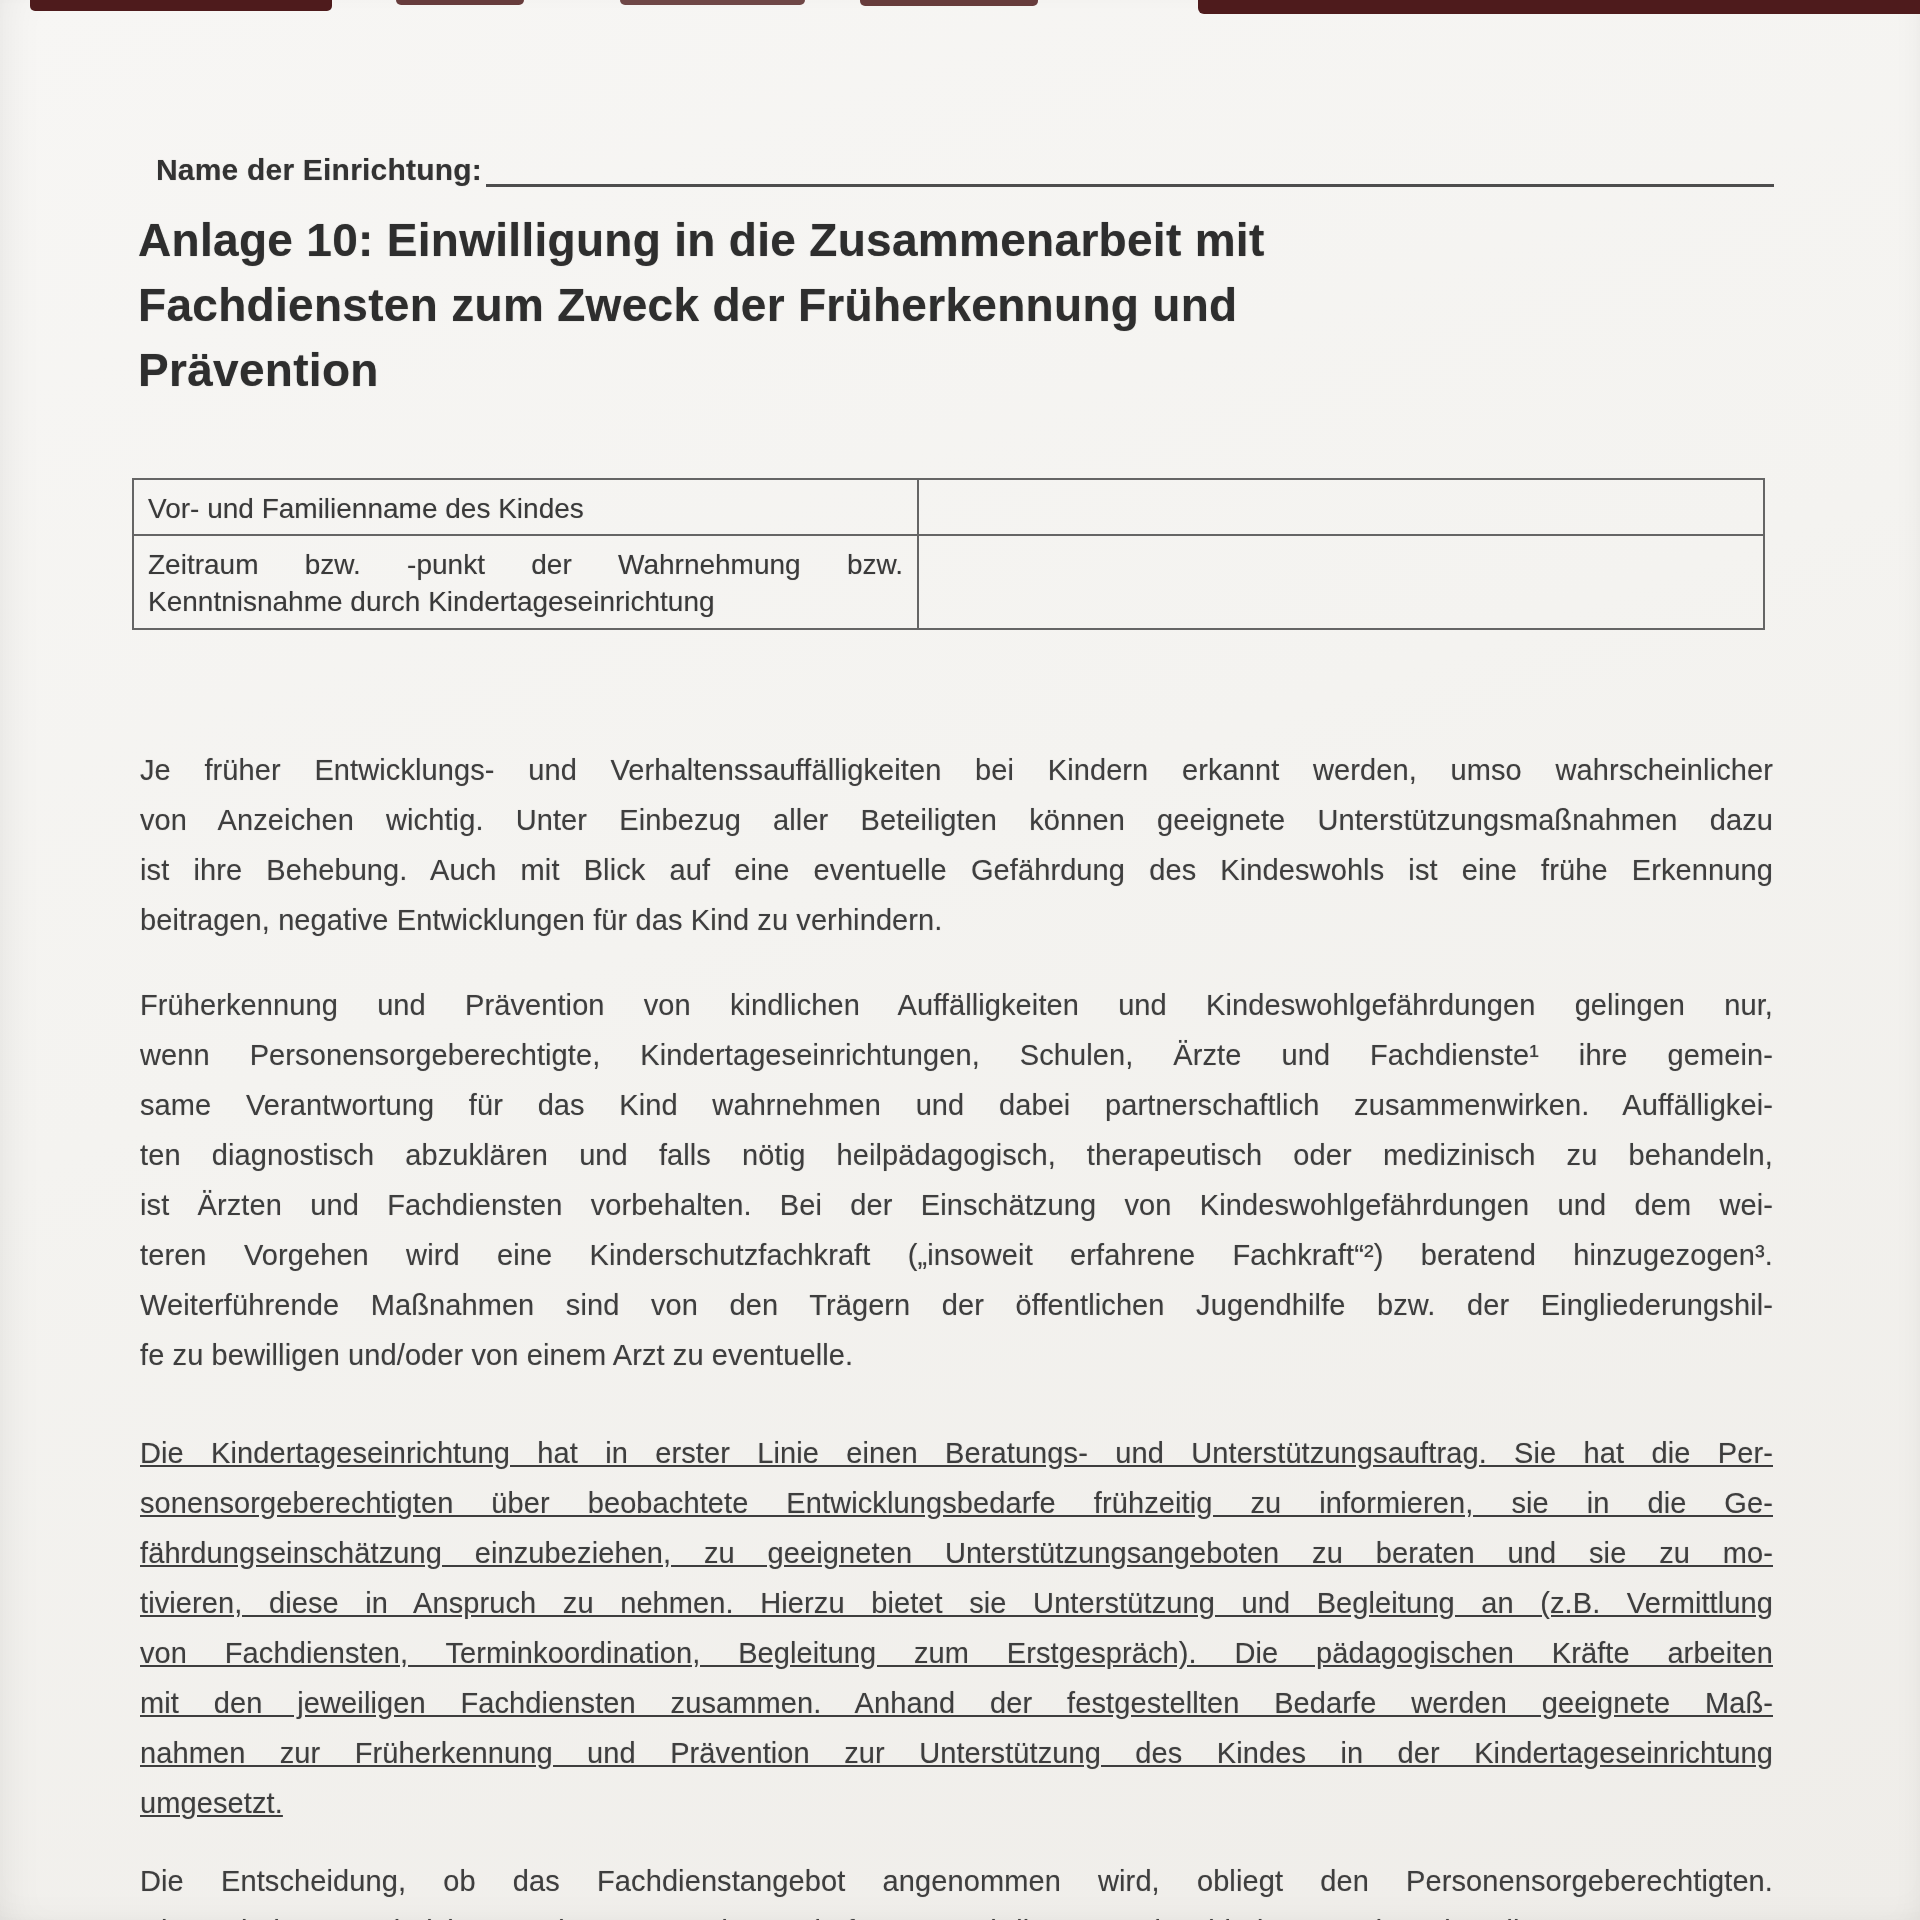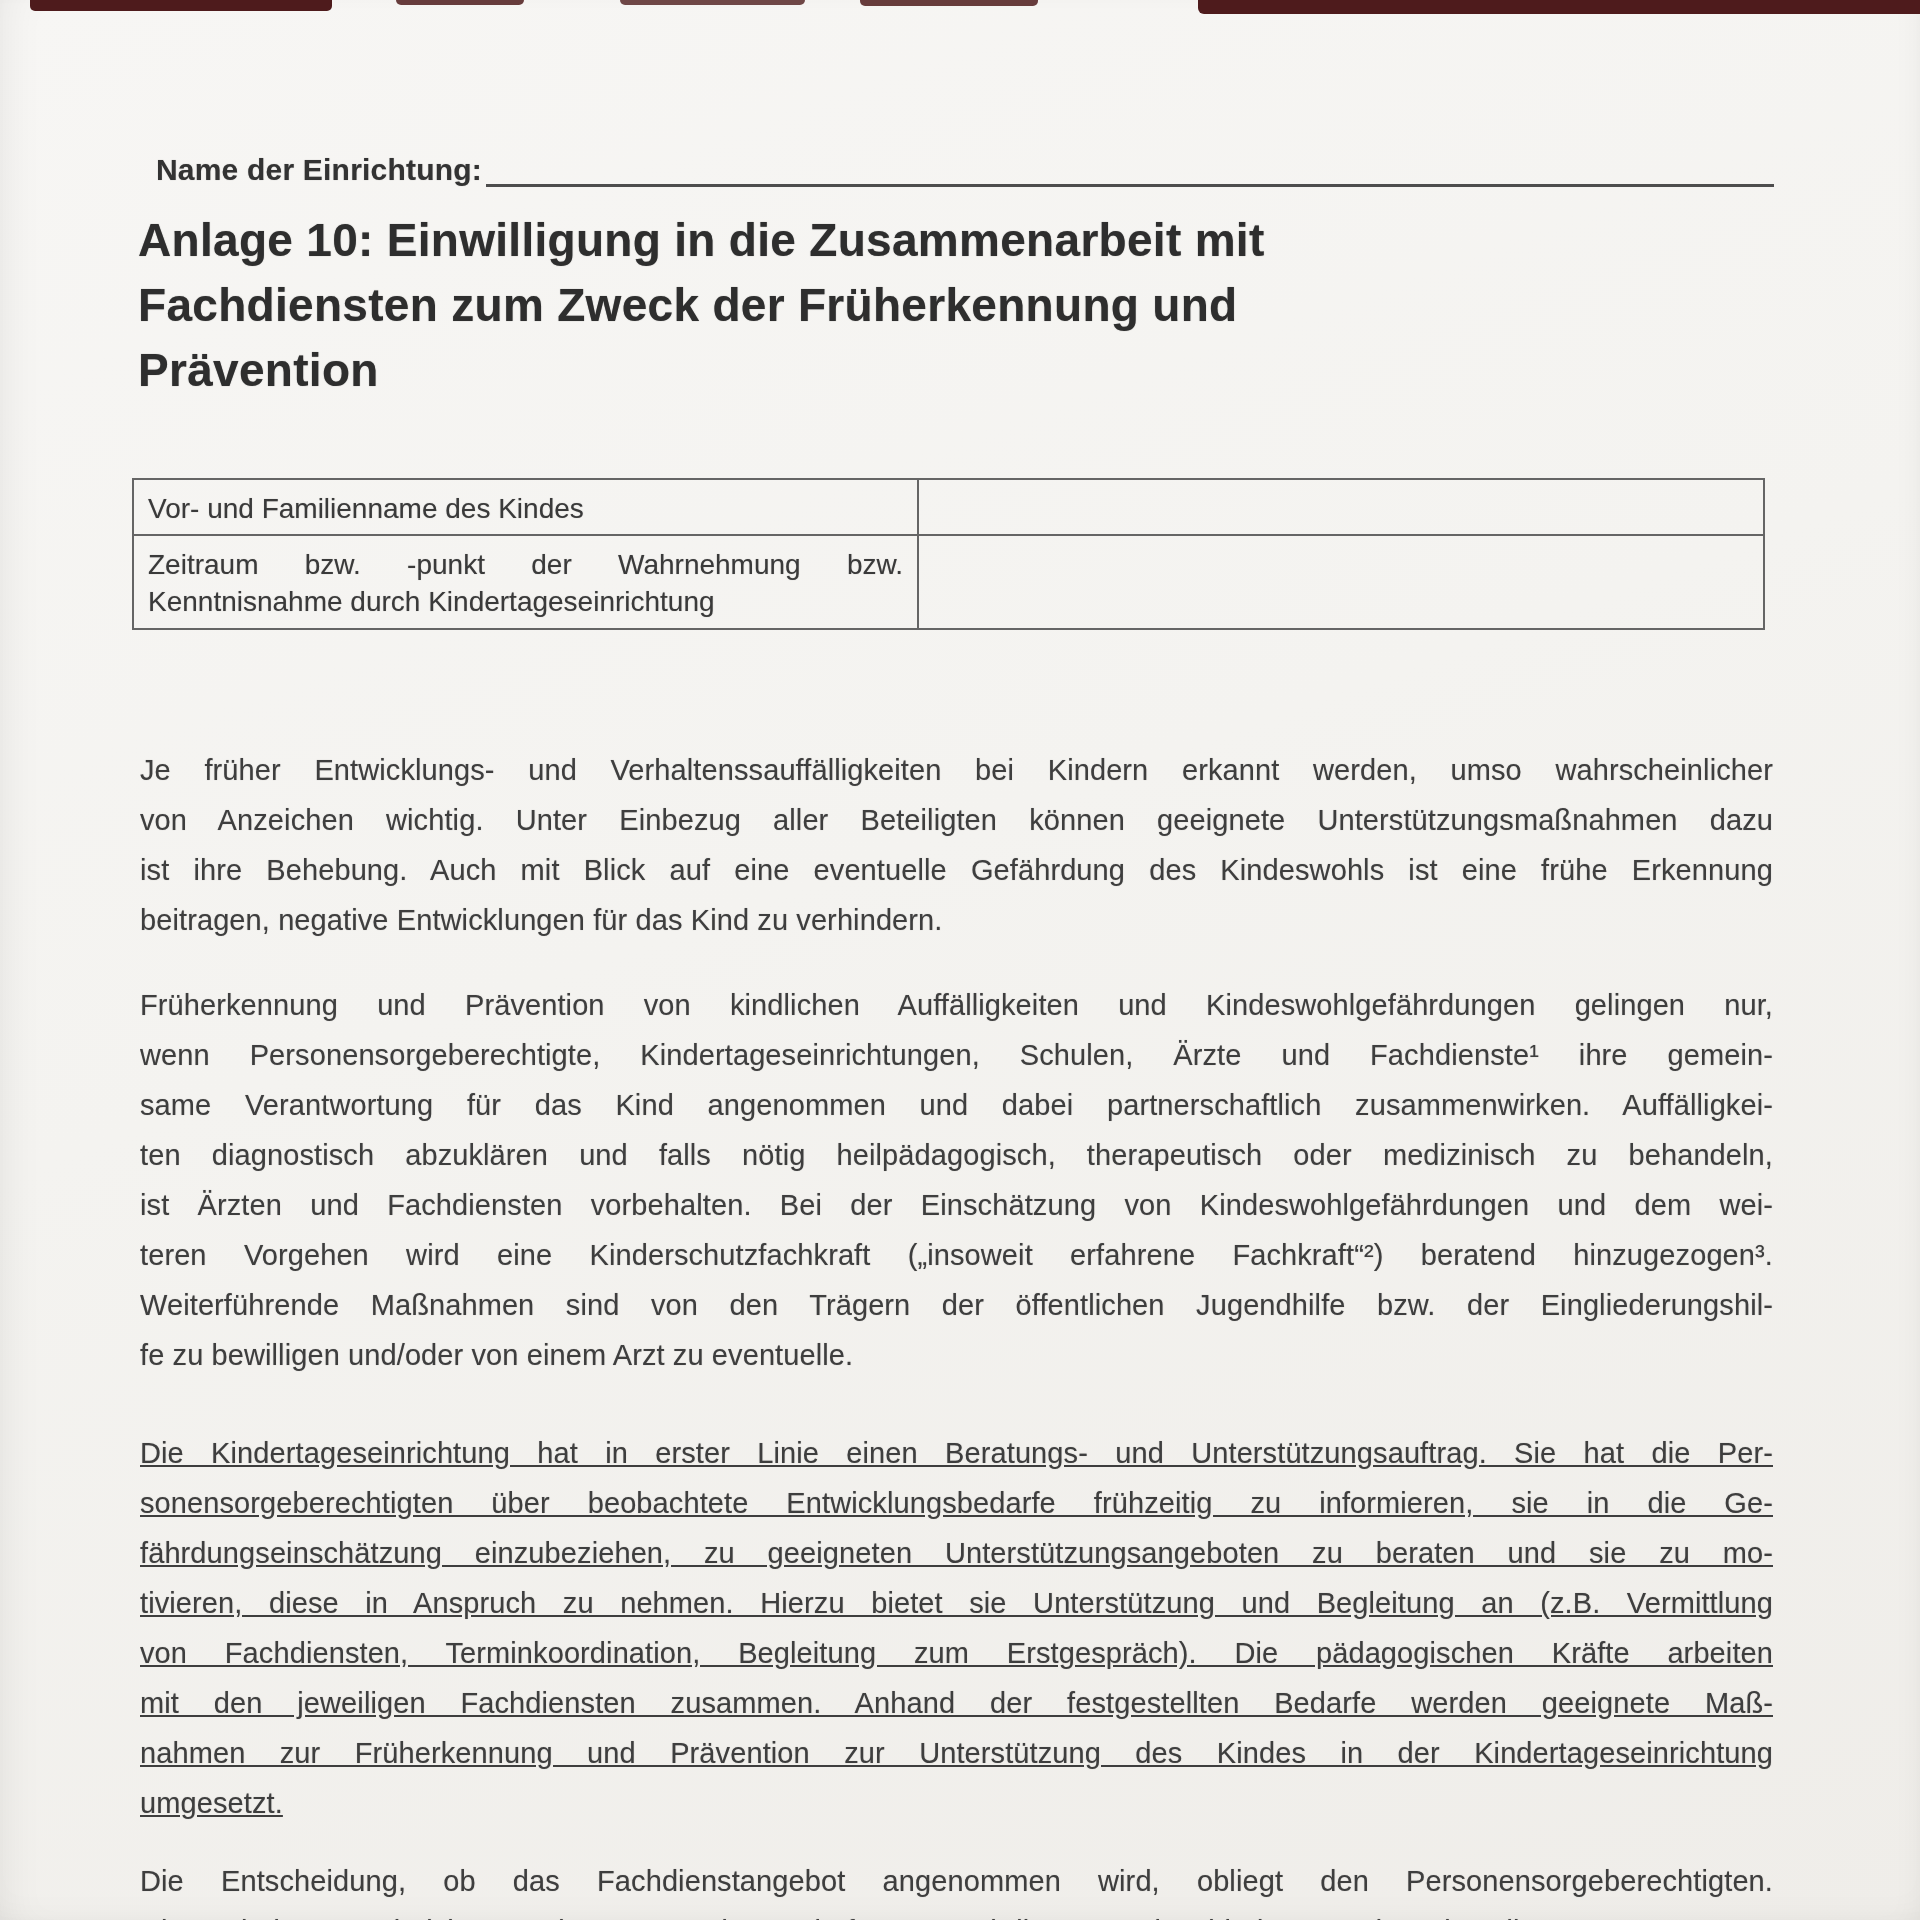--- a/index.html
+++ b/index.html
@@ -114,21 +114,21 @@
   <div class="para p1">
     <div class="line">Je früher Entwicklungs- und Verhaltenssauffälligkeiten bei Kindern erkannt werden, umso wahrscheinlicher</div>
     <div class="line">von Anzeichen wichtig. Unter Einbezug aller Beteiligten können geeignete Unterstützungsmaßnahmen dazu</div>
     <div class="line">ist ihre Behebung. Auch mit Blick auf eine eventuelle Gefährdung des Kindeswohls ist eine frühe Erkennung</div>
     <div class="line last">beitragen, negative Entwicklungen für das Kind zu verhindern.</div>
   </div>
 
   <div class="para p2">
     <div class="line">Früherkennung und Prävention von kindlichen Auffälligkeiten und Kindeswohlgefährdungen gelingen nur,</div>
     <div class="line">wenn Personensorgeberechtigte, Kindertageseinrichtungen, Schulen, Ärzte und Fachdienste¹ ihre gemein-</div>
-    <div class="line">same Verantwortung für das Kind angenommen und dabei partnerschaftlich zusammenwirken. Auffälligkei-</div>
+    <div class="line">same Verantwortung für das Kind wahrnehmen und dabei partnerschaftlich zusammenwirken. Auffälligkei-</div>
     <div class="line">ten diagnostisch abzuklären und falls nötig heilpädagogisch, therapeutisch oder medizinisch zu behandeln,</div>
     <div class="line">ist Ärzten und Fachdiensten vorbehalten. Bei der Einschätzung von Kindeswohlgefährdungen und dem wei-</div>
     <div class="line">teren Vorgehen wird eine Kinderschutzfachkraft („insoweit erfahrene Fachkraft“²) beratend hinzugezogen³.</div>
     <div class="line">Weiterführende Maßnahmen sind von den Trägern der öffentlichen Jugendhilfe bzw. der Eingliederungshil-</div>
     <div class="line last">fe zu bewilligen und/oder von einem Arzt zu eventuelle.</div>
   </div>
 
   <div class="para p3">
     <div class="line">Die Kindertageseinrichtung hat in erster Linie einen Beratungs- und Unterstützungsauftrag. Sie hat die Per-</div>
     <div class="line">sonensorgeberechtigten über beobachtete Entwicklungsbedarfe frühzeitig zu informieren, sie in die Ge-</div>

